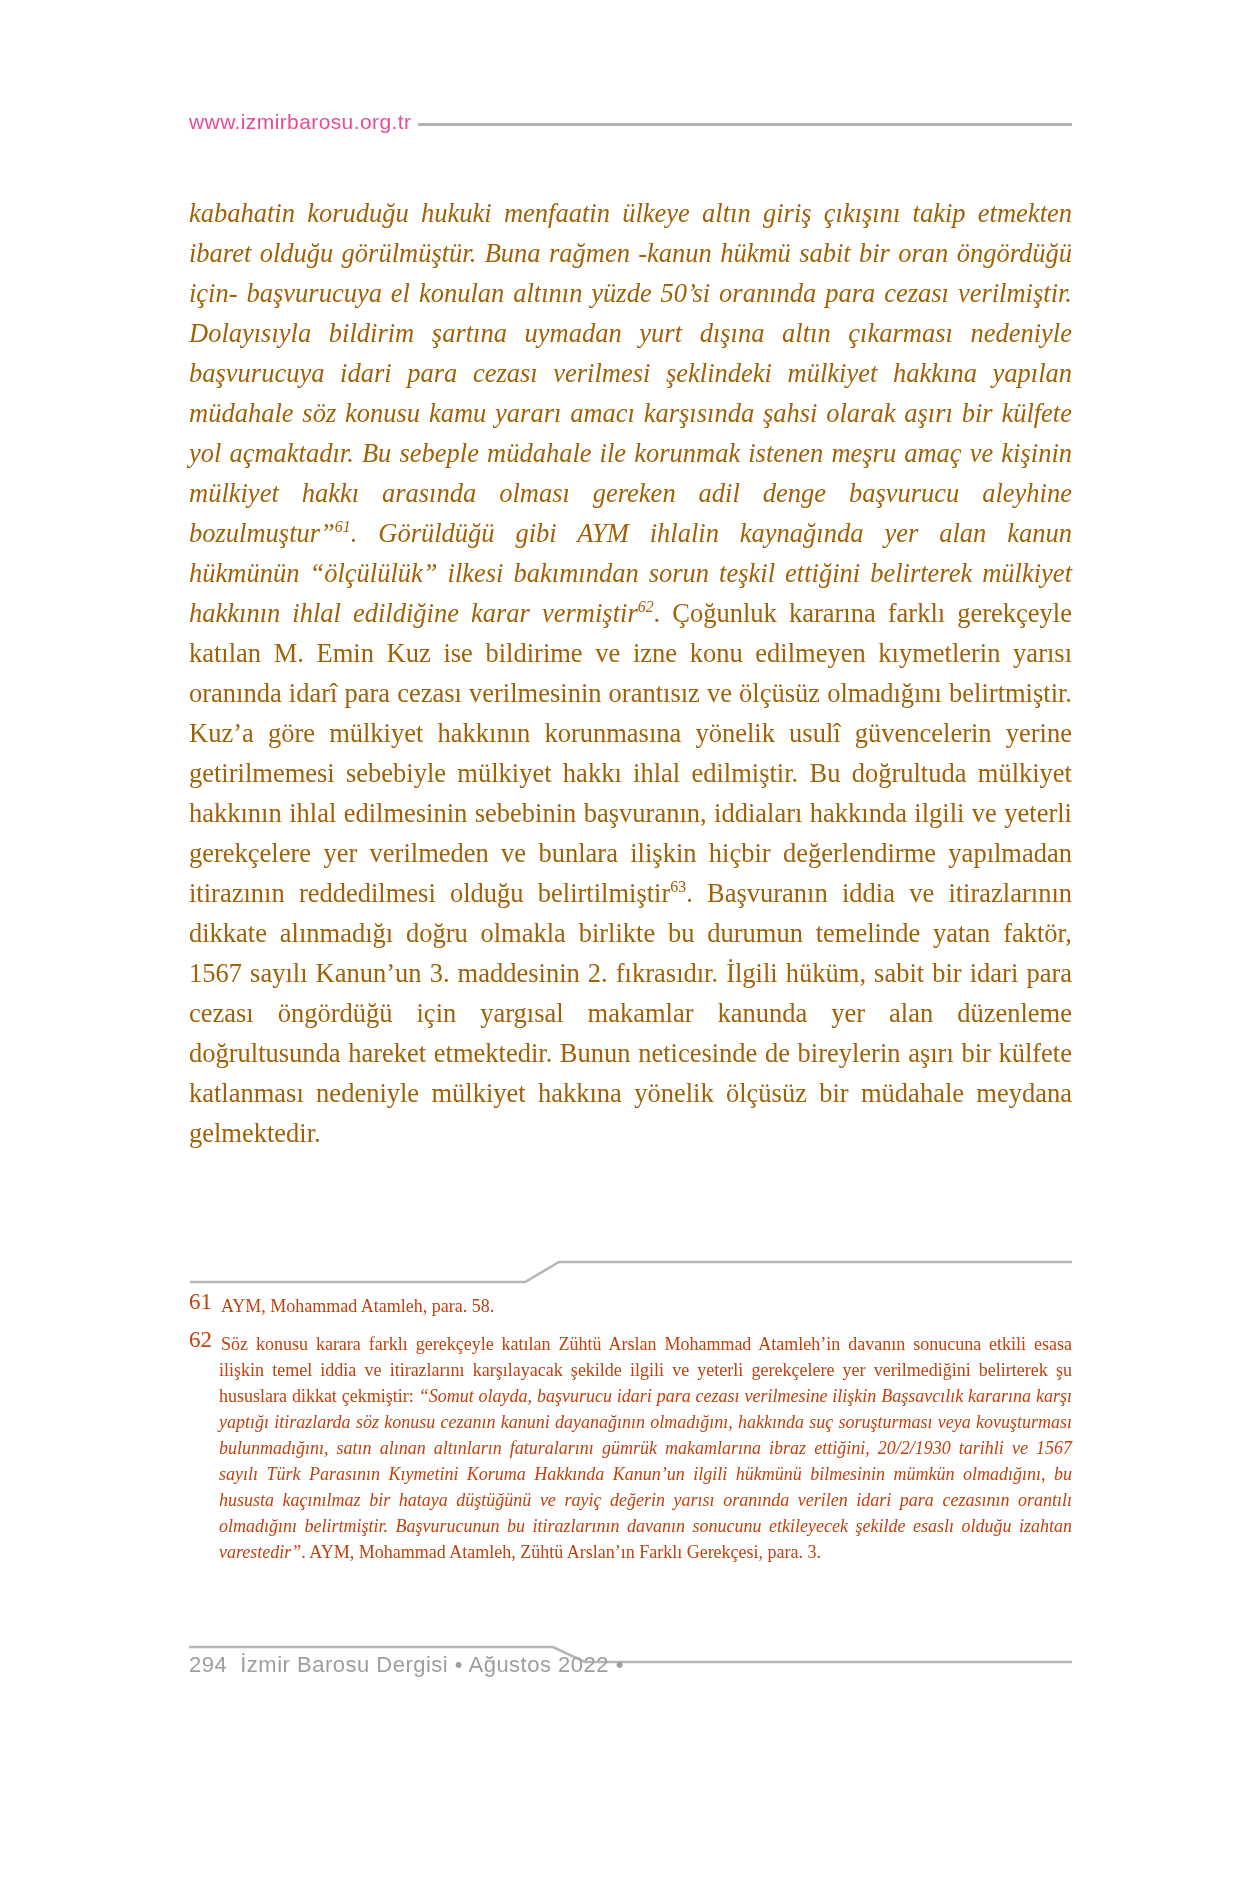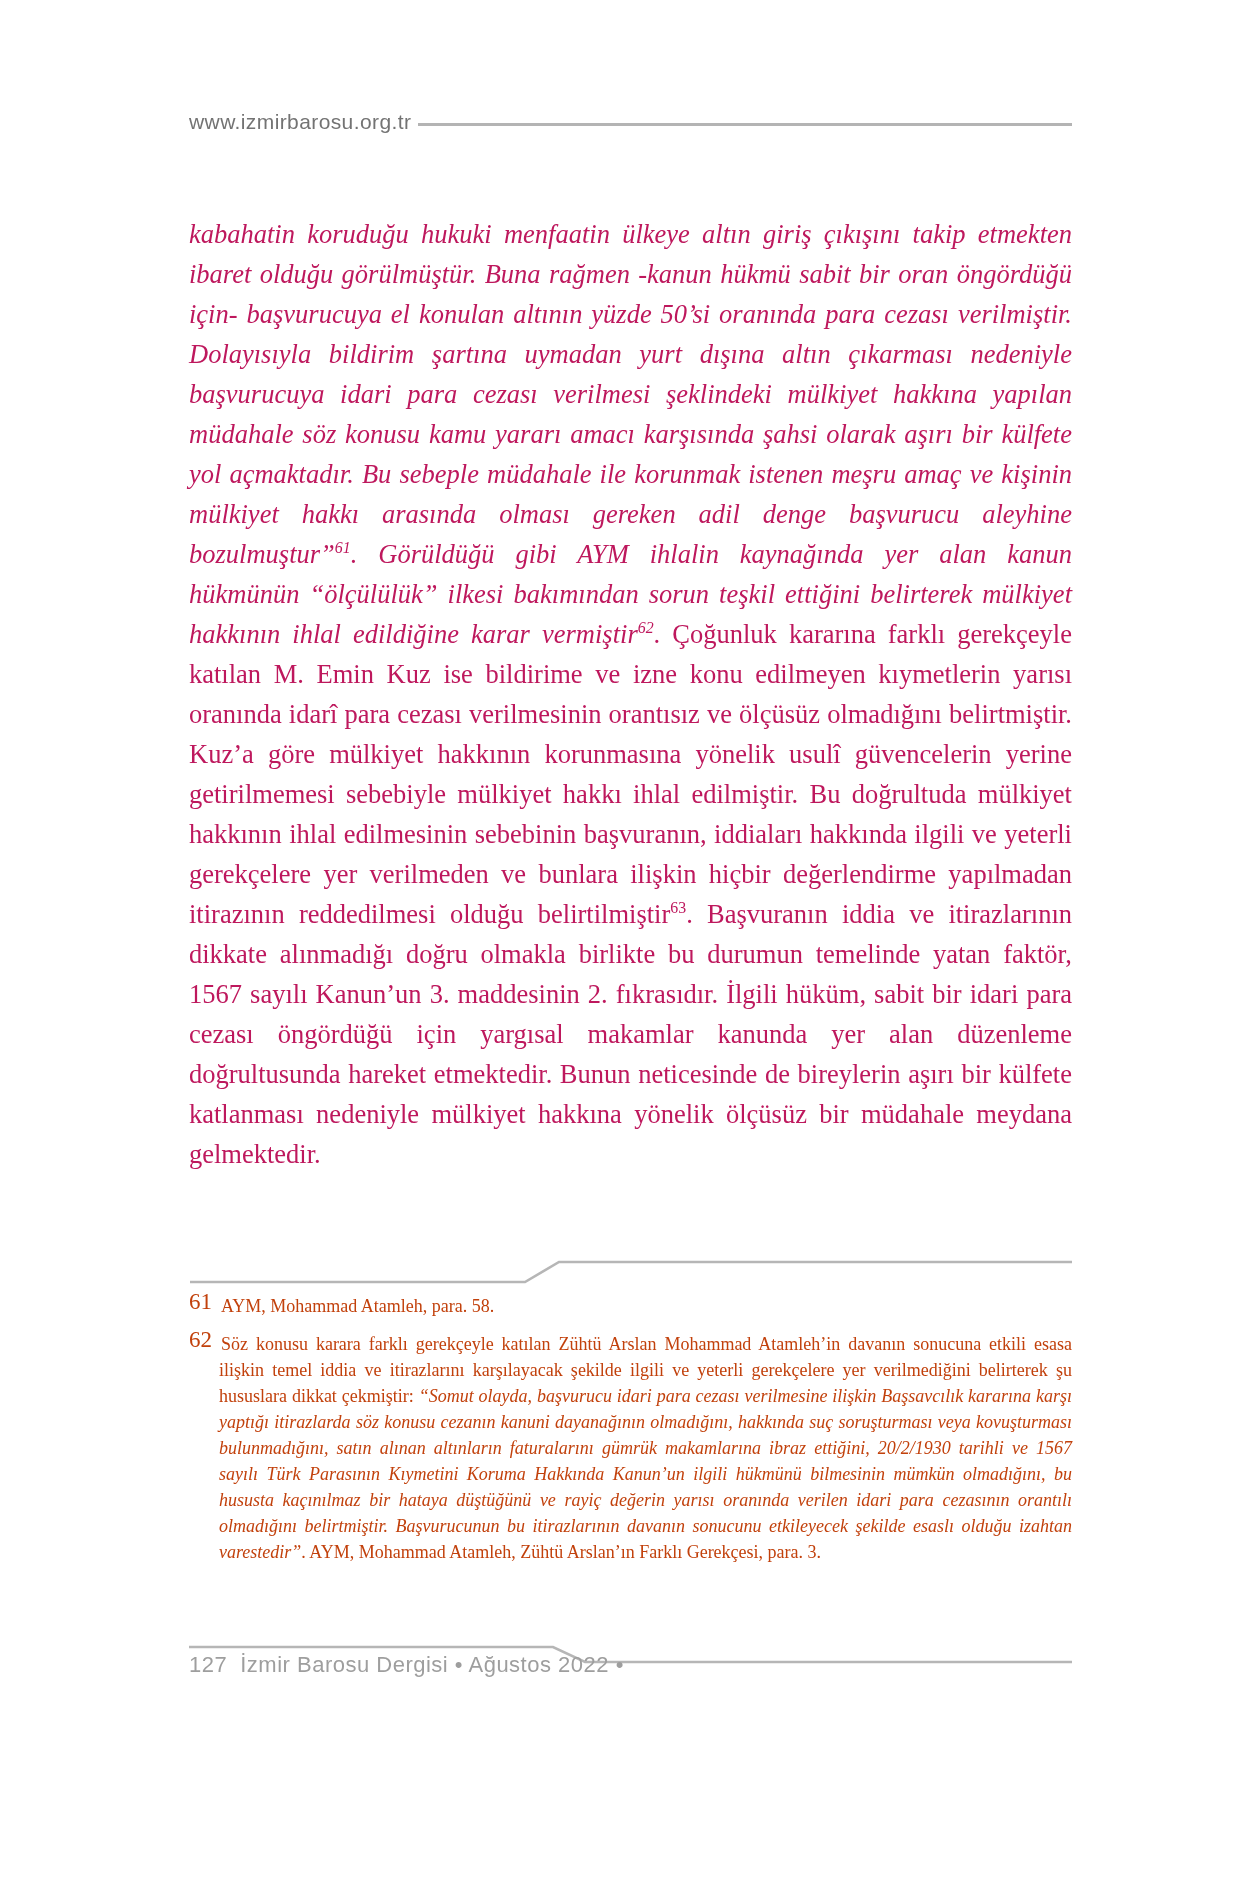--- a/index.html
+++ b/index.html
@@ -12,31 +12,31 @@
     color:#1d1d1b;
   }
 
   
   .header {
     position:absolute; left:189px; top:110px; width:883px;
     display:flex; align-items:center;
   }
   .header-url {
     font-family:"Liberation Sans", sans-serif;
-    font-size:21px; color:#737373; letter-spacing:0.4px; white-space:nowrap;
+    font-size:21px; color:#ec4899; letter-spacing:0.4px; white-space:nowrap;
   }
   .header-rule {
     flex:1; height:3px; background:#b4b4b4; margin-left:7px; margin-top:4px;
   }
 
   
   .body-text {
-    position:absolute; left:189px; top:214px; width:883px;
+    position:absolute; left:189px; top:193px; width:883px;
     font-size:26.5px; line-height:40px;
-    text-align:justify; color:#be185d;
+    text-align:justify; color:#a16207;
   }
   .seg-italic { font-style:italic; }
   .seg-regular { font-style:normal; }
   sup.seg-sup, sup.seg-sup-italic {
     font-size:0.60em; line-height:0; vertical-align:super;
   }
   sup.seg-sup-italic { font-style:italic; }
 
   
   .fn-sep { position:absolute; left:189px; top:1254px; }
@@ -84,16 +84,16 @@
   <div class="footnotes">
     <div class="footnote"><span class="fn-num">61</span><span><span class="seg-regular">AYM, Mohammad Atamleh, para. 58.</span></span></div>
     <div class="footnote"><span class="fn-num">62</span><span><span class="seg-regular">Söz konusu karara farklı gerekçeyle katılan Zühtü Arslan Mohammad Atamleh’in davanın sonucuna etkili esasa ilişkin temel iddia ve itirazlarını karşılayacak şekilde ilgili ve yeterli gerekçelere yer verilmediğini belirterek şu hususlara dikkat çekmiştir: </span><span class="seg-italic">“Somut olayda, başvurucu idari para cezası verilmesine ilişkin Başsavcılık kararına karşı yaptığı itirazlarda söz konusu cezanın kanuni dayanağının olmadığını, hakkında suç soruşturması veya kovuşturması bulunmadığını, satın alınan altınların faturalarını gümrük makamlarına ibraz ettiğini, 20/2/1930 tarihli ve 1567 sayılı Türk Parasının Kıymetini Koruma Hakkında Kanun’un ilgili hükmünü bilmesinin mümkün olmadığını, bu hususta kaçınılmaz bir hataya düştüğünü ve rayiç değerin yarısı oranında verilen idari para cezasının orantılı olmadığını belirtmiştir. Başvurucunun bu itirazlarının davanın sonucunu etkileyecek şekilde esaslı olduğu izahtan varestedir”</span><span class="seg-regular">. AYM, Mohammad Atamleh, Zühtü Arslan’ın Farklı Gerekçesi, para. 3.</span></span></div>
   </div>
 
   <svg class="footer-rule" width="883" height="28" viewBox="0 0 883 28">
     <polyline points="0,7 364,7 396,22 883,22"></polyline>
   </svg>
 
   <div class="footer-text">
-    <span class="pgnum">127</span><span>İzmir Barosu Dergisi • Ağustos 2022 •</span>
+    <span class="pgnum">294</span><span>İzmir Barosu Dergisi • Ağustos 2022 •</span>
   </div>
 
 </div>
 
 </body></html>

